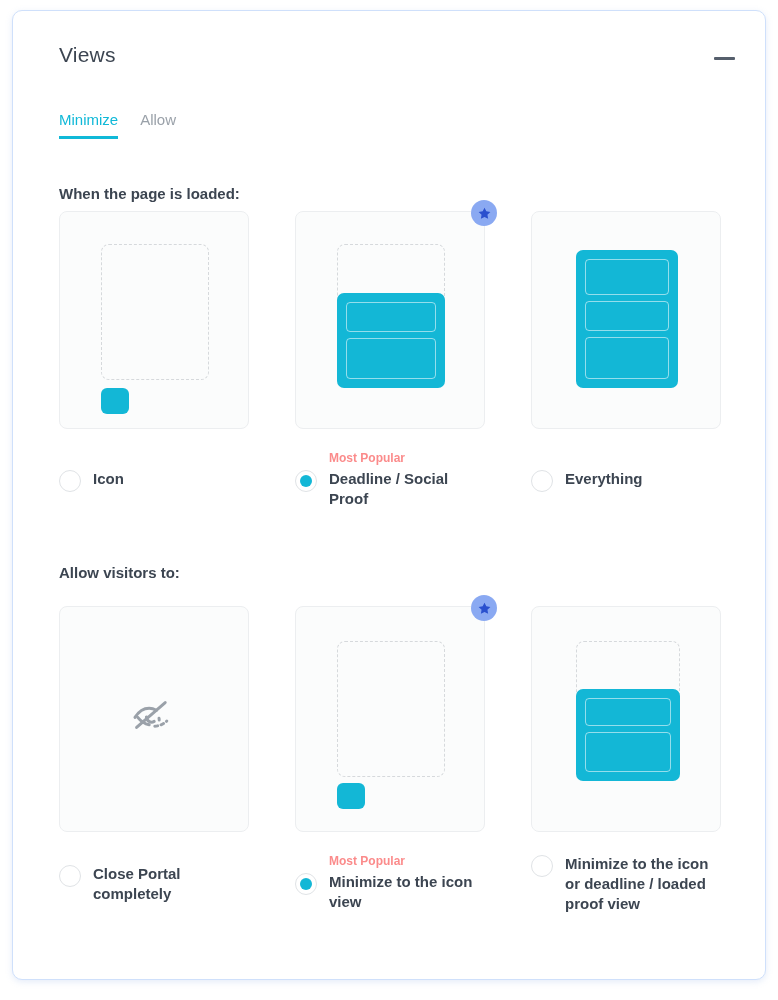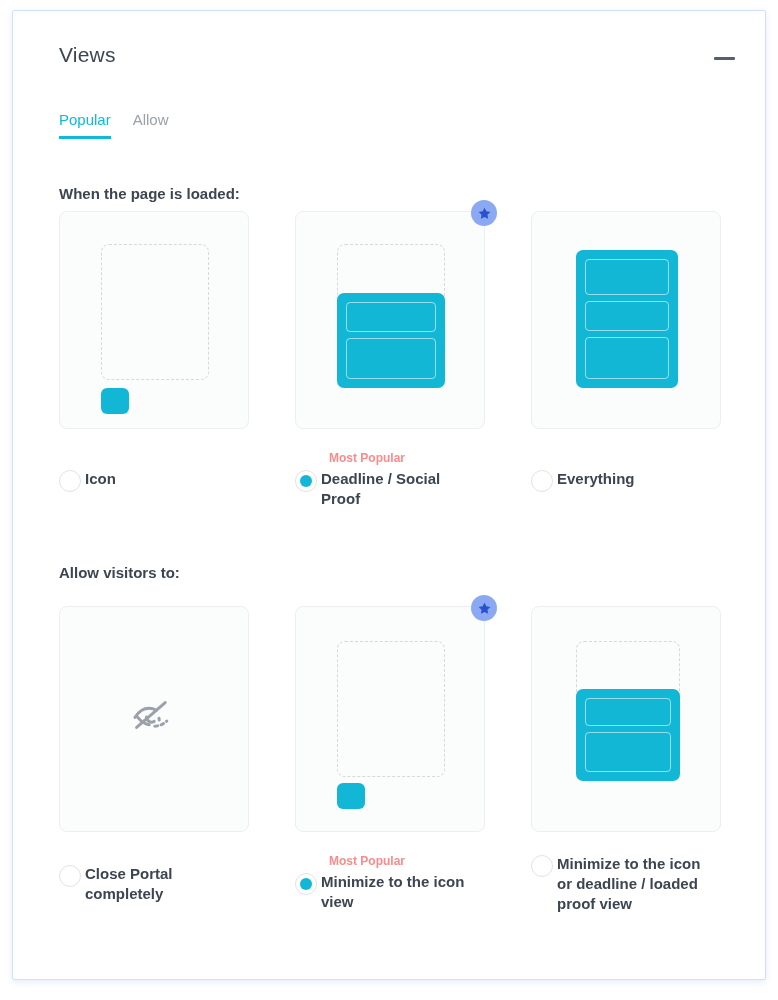--- a/index.html
+++ b/index.html
@@ -13,21 +13,21 @@
   }
 
   .panel {
     position: absolute;
     left: 12px;
     top: 10px;
     width: 754px;
     height: 970px;
     background: #ffffff;
     border: 1px solid #cfe0fb;
-    border-radius: 2px;
+    border-radius: 10px;
     box-sizing: border-box;
     box-shadow: 0 2px 6px rgba(150,180,230,0.25);
     overflow: hidden;
   }
 
   
   .panel-header {
     position: absolute;
     left: 0; top: 0;
     width: 100%;
@@ -179,21 +179,21 @@
     font-size: 12px;
     color: #fb8b8b;
     font-weight: bold;
     white-space: nowrap;
   }
   .choice {
     position: absolute;
     left: 0;
     display: flex;
     align-items: flex-start;
-    gap: 4px;
+    gap: 12px;
     cursor: pointer;
   }
   .radio {
     flex: 0 0 auto;
     width: 22px;
     height: 22px;
     border-radius: 50%;
     border: 1px solid #e0e3e6;
     background: #ffffff;
     box-sizing: border-box;
@@ -222,21 +222,21 @@
 <div class="panel">
 
   <div class="panel-header">
     <div class="panel-title">Views</div>
     <button class="collapse-btn">
       <span class="bar"></span>
     </button>
   </div>
 
   <div class="tabs">
-    <div class="tab active">Popular</div>
+    <div class="tab active">Minimize</div>
     <div class="tab">Allow</div>
   </div>
 
   <div class="section-label" id="sec1-label">When the page is loaded:</div>
 
   <div class="cards" id="sec1-cards">
 
     <div class="option">
       <div class="thumb">
         <div class="dashed" style="left:41px; top:32px; width:108px; height:136px;"></div>

